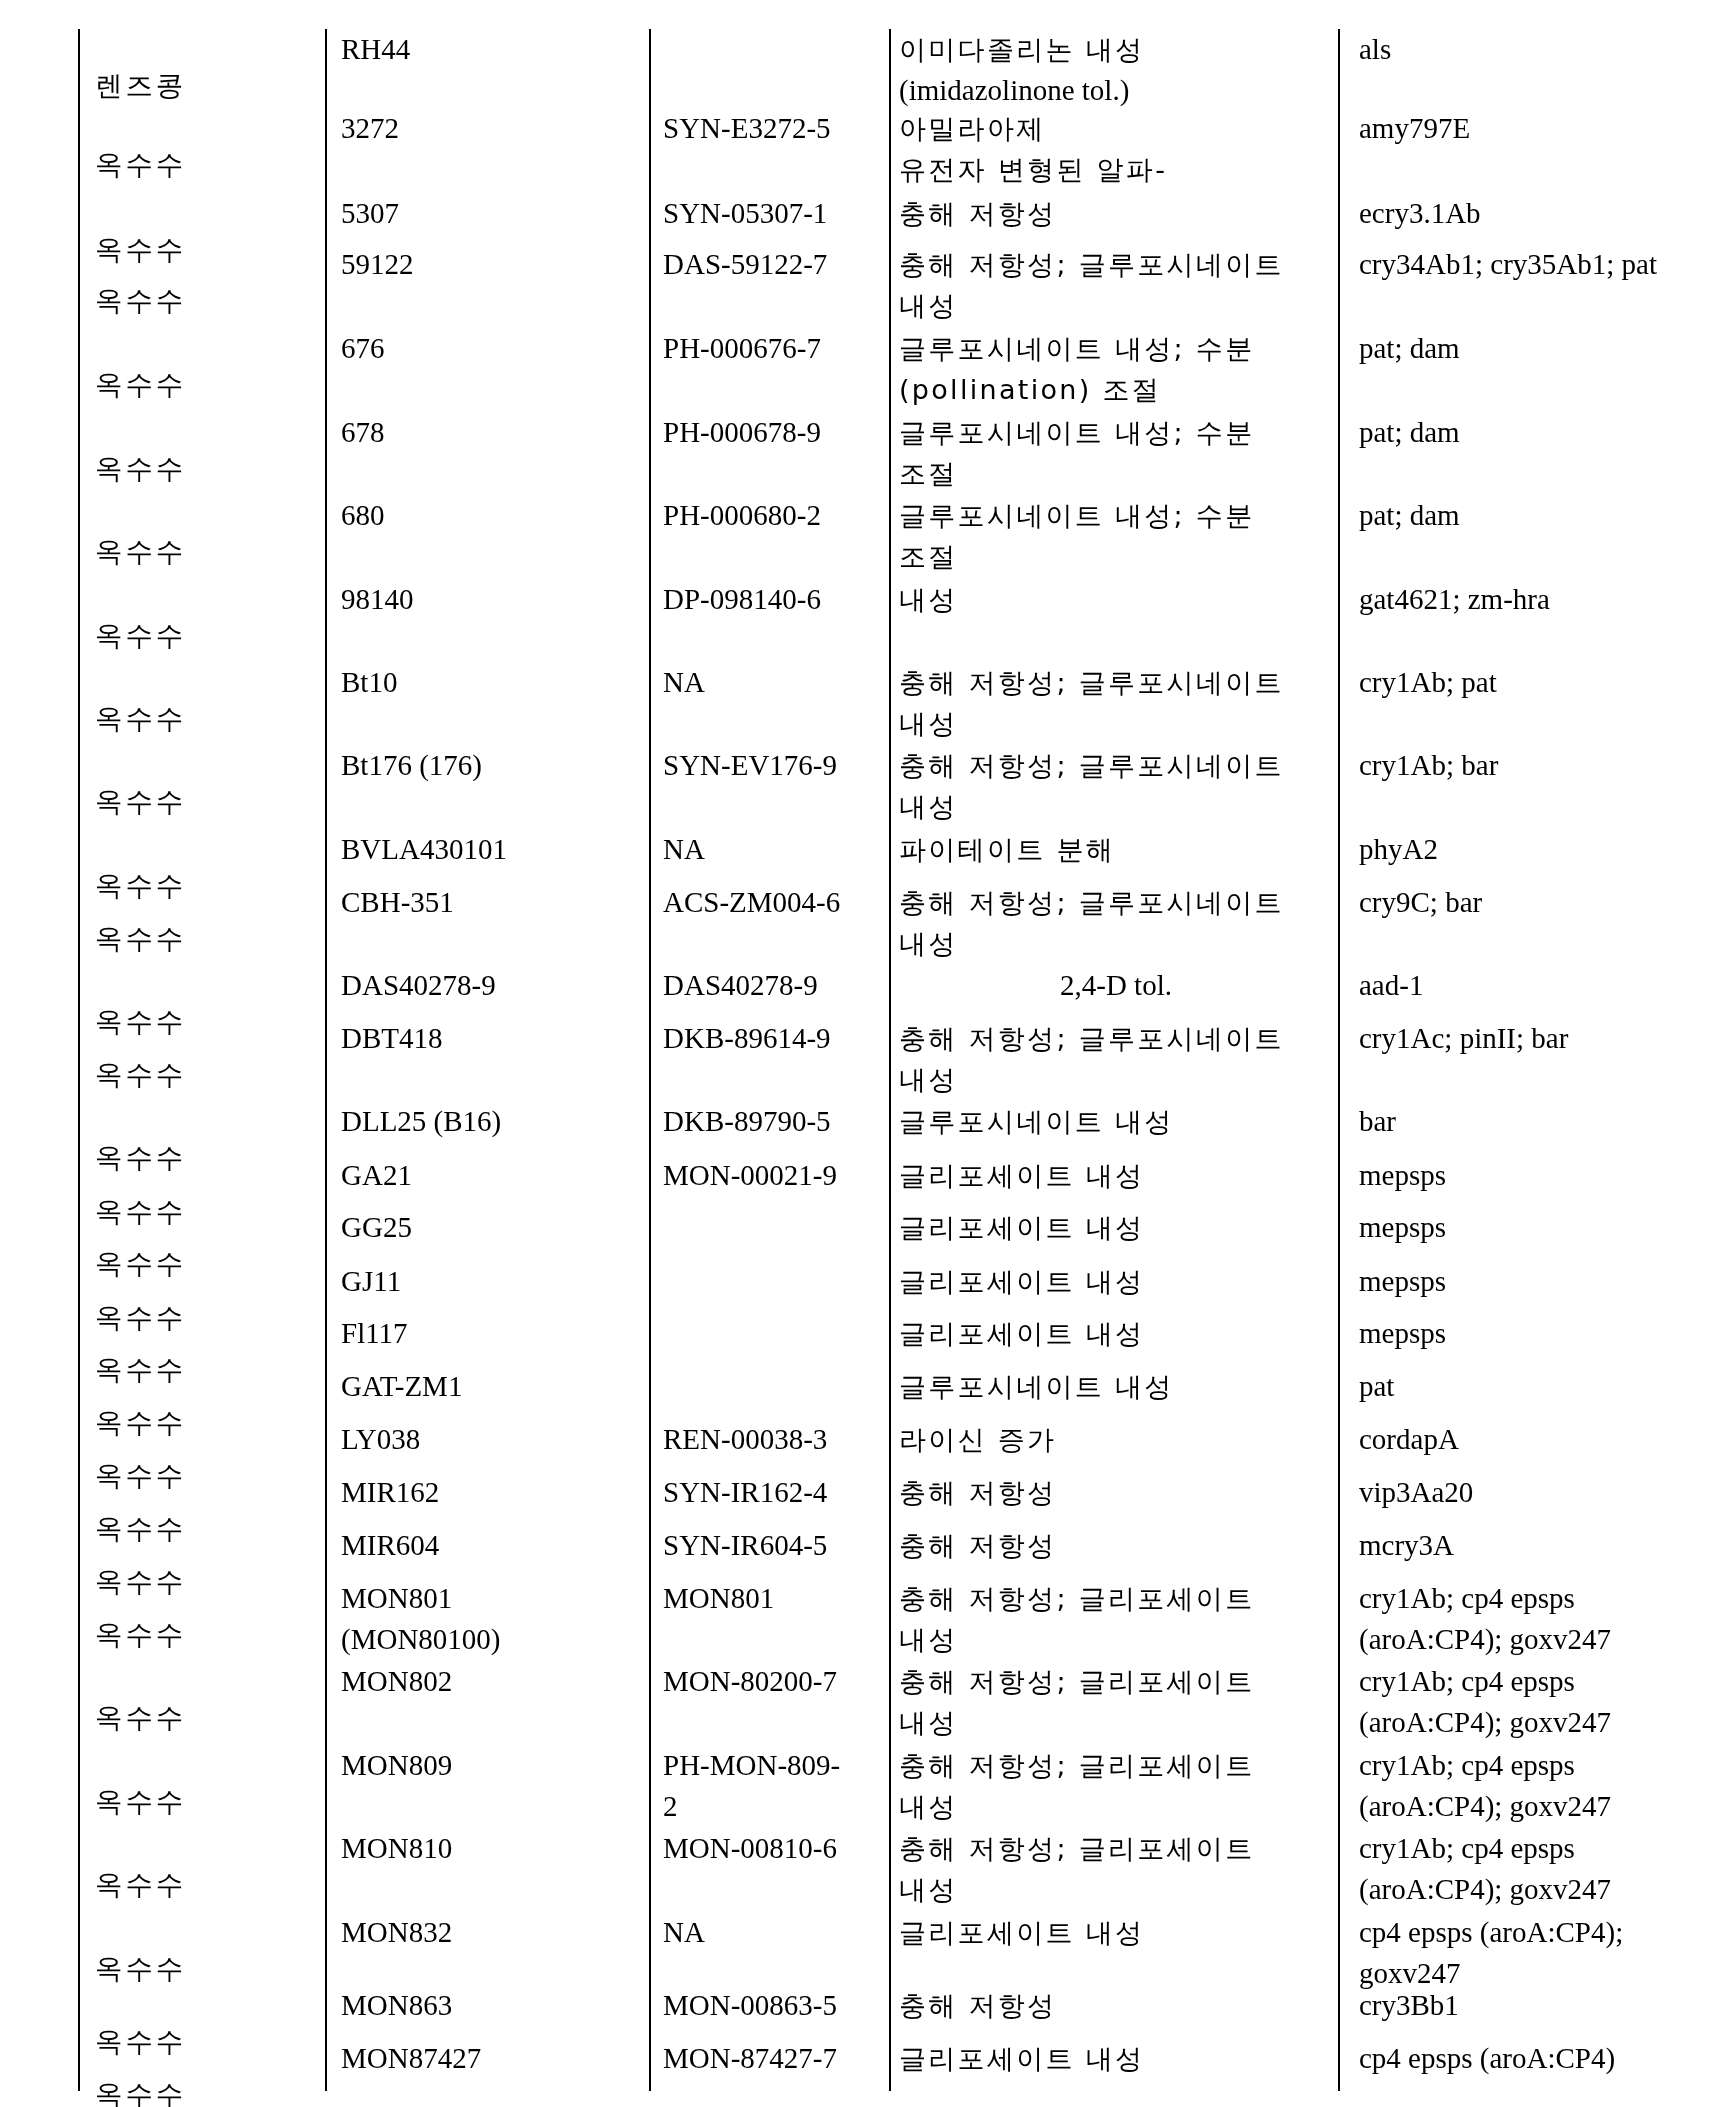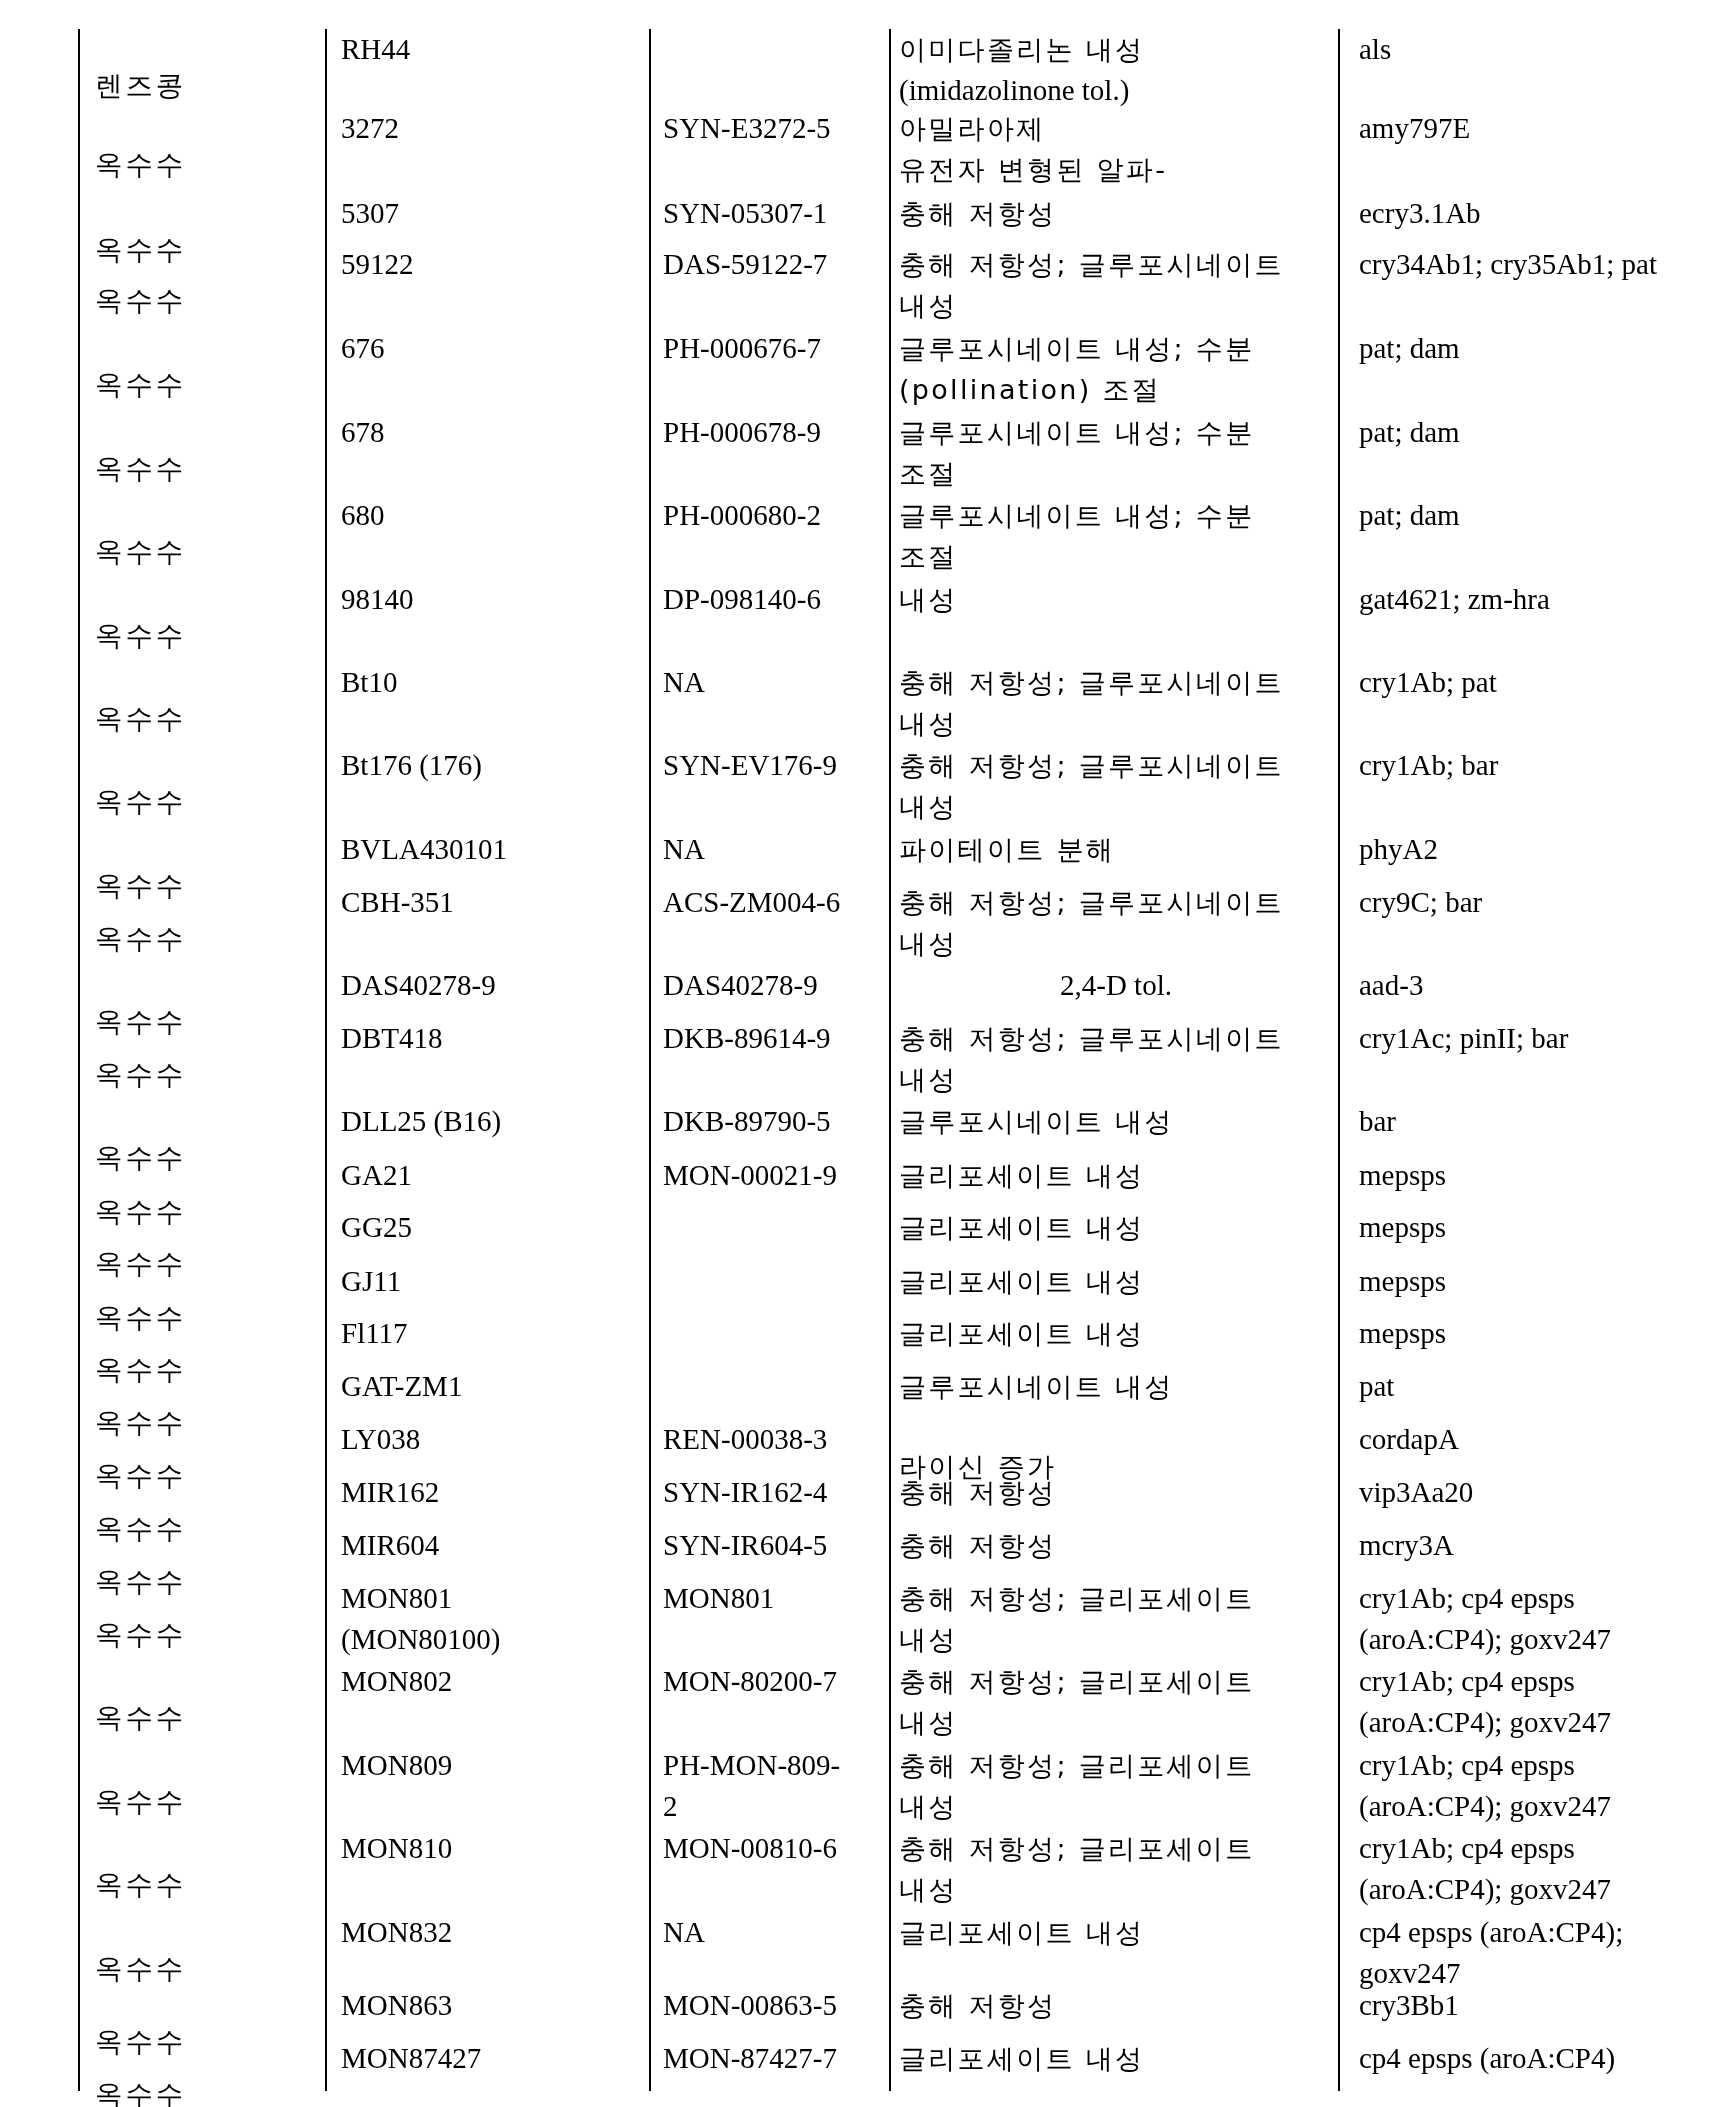--- a/index.html
+++ b/index.html
@@ -117,21 +117,21 @@
       <div class="cell c2">CBH-351</div>
       <div class="cell c3">ACS-ZM004-6</div>
       <div class="cell c4"><div class="kr" style="height: 41px;">충해 저항성; 글루포시네이트</div><div class="kr" style="height: 41px;">내성</div></div>
       <div class="cell c5">cry9C; bar</div>
     </div>
     <div class="row" style="top: 965px;">
       <div class="cell c1">옥수수</div>
       <div class="cell c2">DAS40278-9</div>
       <div class="cell c3">DAS40278-9</div>
       <div class="cell c4"><div style="height: 41px; text-align: center;">2,4-D tol.</div></div>
-      <div class="cell c5">aad-3</div>
+      <div class="cell c5">aad-1</div>
     </div>
     <div class="row" style="top: 1018px;">
       <div class="cell c1">옥수수</div>
       <div class="cell c2">DBT418</div>
       <div class="cell c3">DKB-89614-9</div>
       <div class="cell c4"><div class="kr" style="height: 41px;">충해 저항성; 글루포시네이트</div><div class="kr" style="height: 41px;">내성</div></div>
       <div class="cell c5">cry1Ac; pinII; bar</div>
     </div>
     <div class="row" style="top: 1101px;">
       <div class="cell c1">옥수수</div>
@@ -172,21 +172,21 @@
       <div class="cell c1">옥수수</div>
       <div class="cell c2">GAT-ZM1</div>
       <div class="cell c3"></div>
       <div class="cell c4"><div class="kr" style="height: 41px;">글루포시네이트 내성</div></div>
       <div class="cell c5">pat</div>
     </div>
     <div class="row" style="top: 1419px;">
       <div class="cell c1">옥수수</div>
       <div class="cell c2">LY038</div>
       <div class="cell c3">REN-00038-3</div>
-      <div class="cell c4"><div class="kr" style="height: 41px; margin-top: 27px;">라이신 증가</div></div>
+      <div class="cell c4"><div class="kr" style="height: 41px;">라이신 증가</div></div>
       <div class="cell c5">cordapA</div>
     </div>
     <div class="row" style="top: 1472px;">
       <div class="cell c1">옥수수</div>
       <div class="cell c2">MIR162</div>
       <div class="cell c3">SYN-IR162-4</div>
       <div class="cell c4"><div class="kr" style="height: 41px;">충해 저항성</div></div>
       <div class="cell c5">vip3Aa20</div>
     </div>
     <div class="row" style="top: 1525px;">

